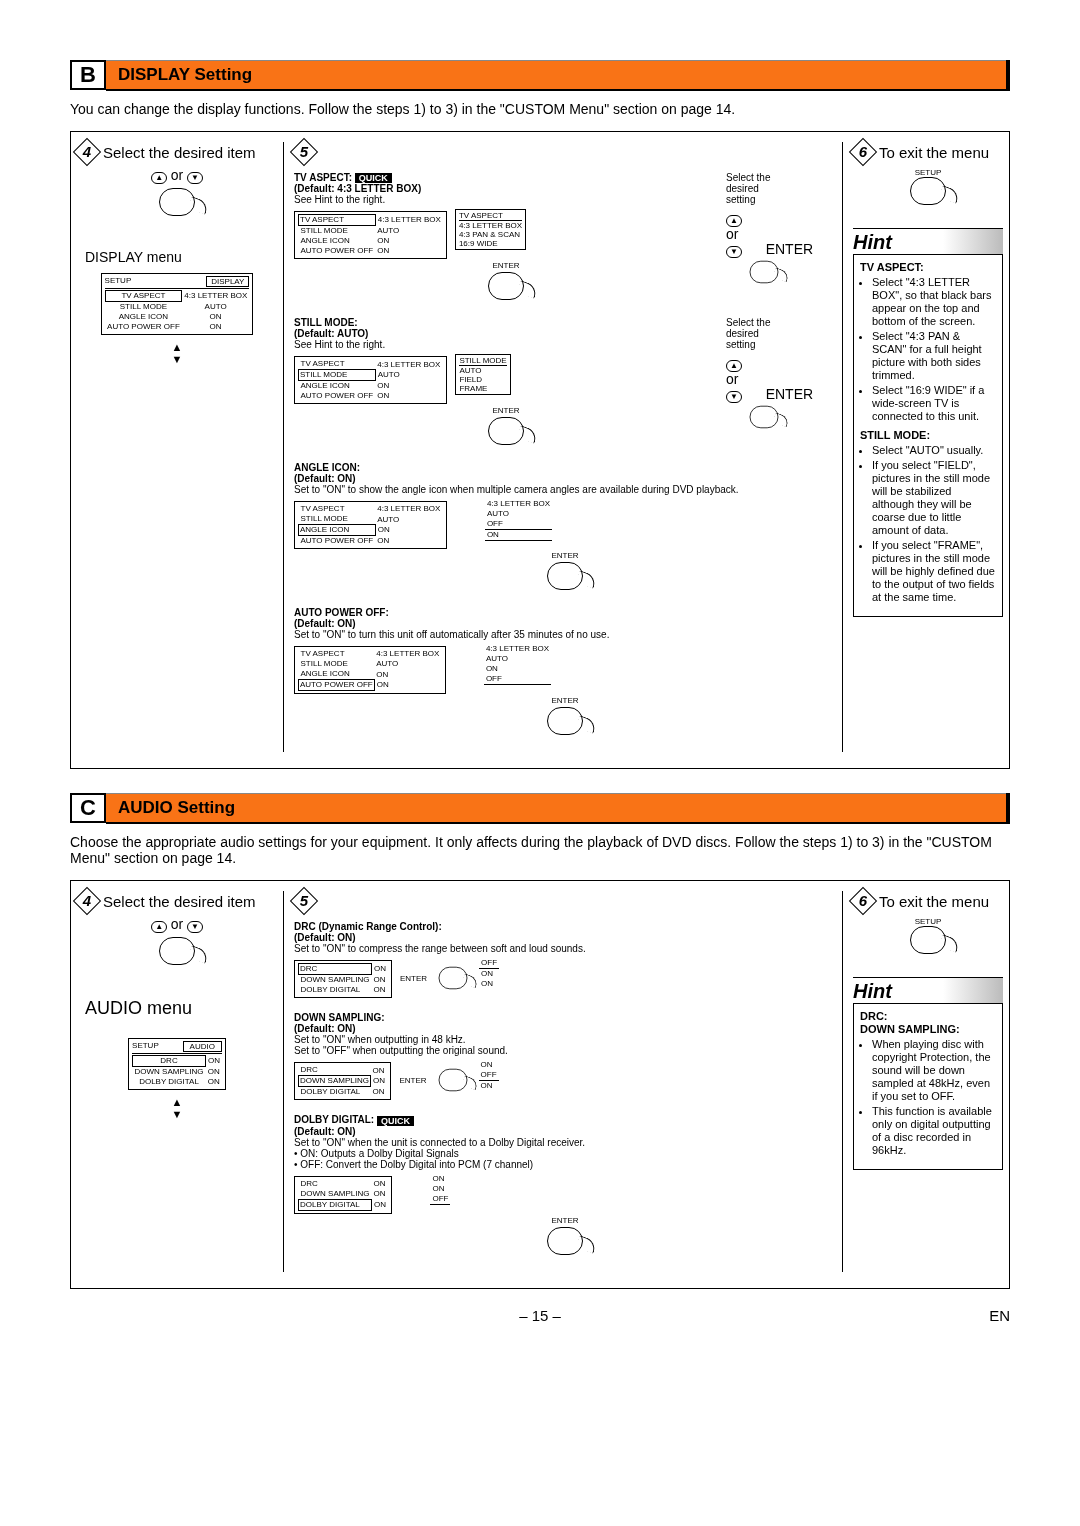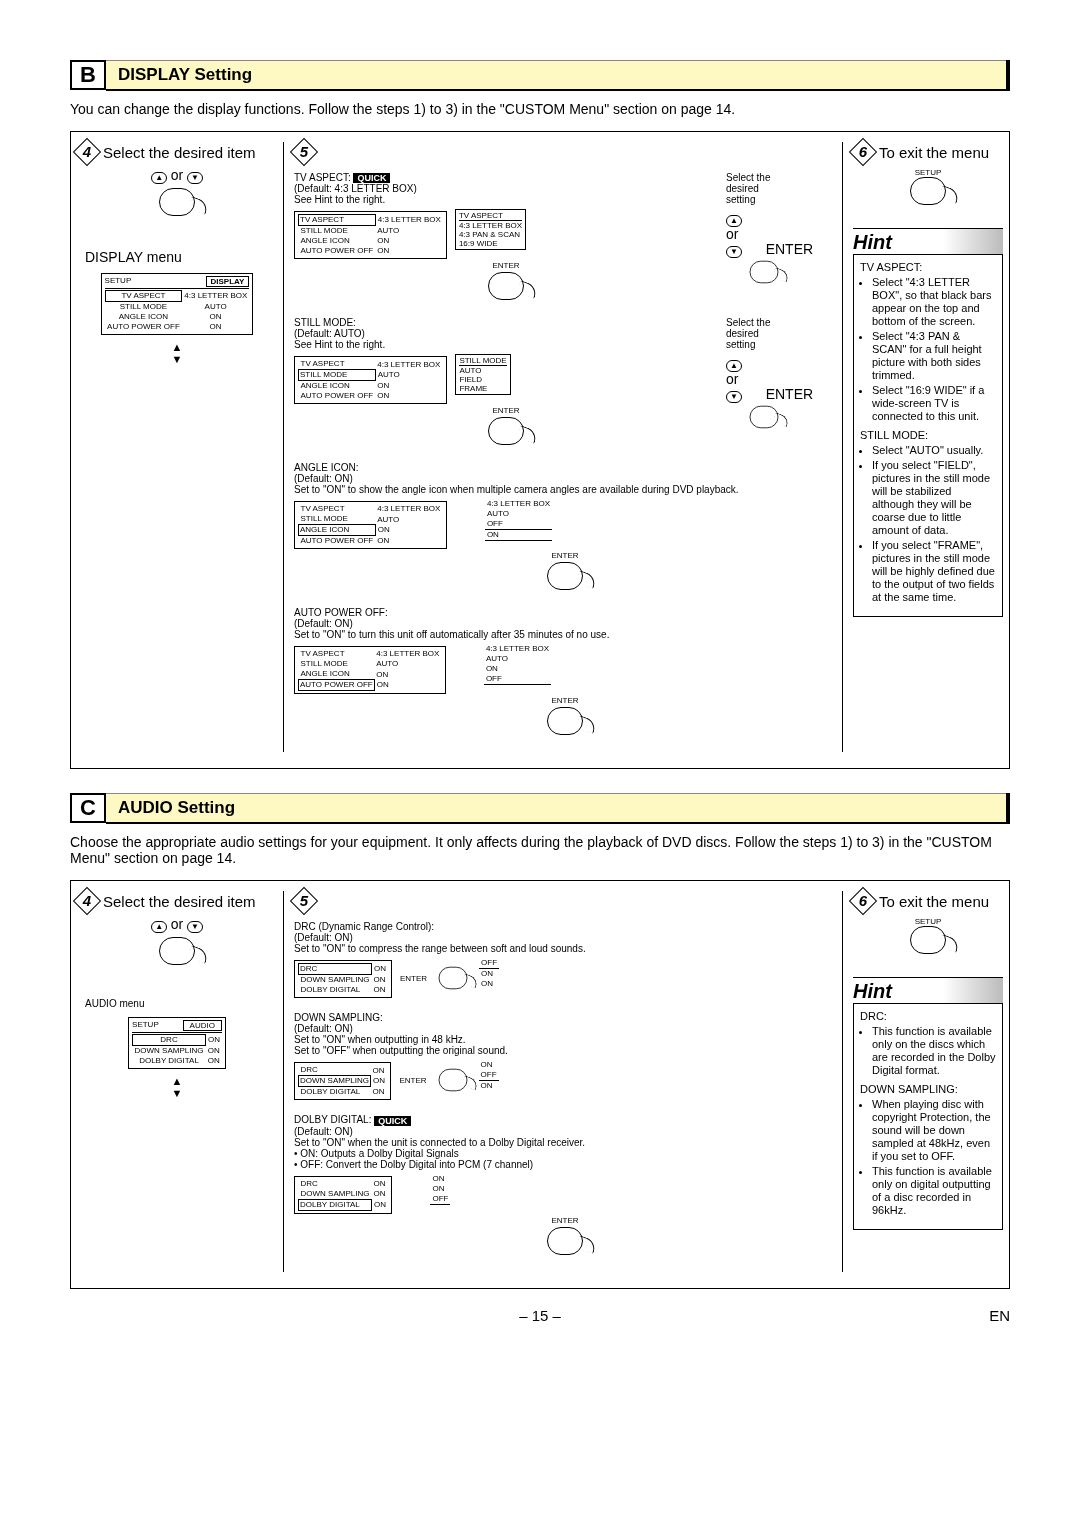--- a/index.html
+++ b/index.html
@@ -23,21 +23,21 @@
     border: 2.5px solid #000;
     font-size: 22px;
     font-weight: bold;
     text-align: center;
     line-height: 26px;
     background: #fff;
     z-index: 1;
   }
   .section-title {
     flex: 1;
-    background: #fef9c3;
+    background: #f97316;
     font-size: 17px;
     font-weight: bold;
     padding: 4px 0 4px 12px;
     border-top: 1px solid #888;
     border-bottom: 2px solid #000;
     line-height: 20px;
   }
   .intro-text {
     font-size: 14px;
     margin: 10px 0 14px 0;
@@ -75,21 +75,21 @@
     text-align: center;
     line-height: 18px;
     font-size: 15px;
   }
   .col-divider {
     border-left: 1.5px solid #000;
     padding-left: 10px;
   }
   .small-text { font-size: 10px; }
   .tiny-text { font-size: 14px; line-height: 10px; }
-  .bold { font-weight: normal; }
+  .bold { font-weight: bold; }
   .quick-badge {
     display: inline-block;
     background: #000;
     color: #fff;
     font-size: 9px;
     padding: 0 4px;
     font-weight: bold;
     vertical-align: middle;
   }
   .menu-table {
@@ -192,21 +192,21 @@
       <span class="arrow-btn">▲</span>
       <span class="tiny-text">or</span>
       <span class="arrow-btn">▼</span>
       <div style="margin-top:4px;"><span class="remote-icon"></span></div>
     </div>
     <div style="font-size:14px;margin:30px 0 6px 8px;">DISPLAY menu</div>
     <div style="text-align:center;">
       <div class="menu-outer">
         <div class="menu-header">
           <span>SETUP</span>
-          <span style="border:1px solid #000;padding:0 4px;font-weight:bold;">DISPLAY</span>
+          <span style="border:1px solid #000;padding:0 4px;">DISPLAY</span>
         </div>
         <table class="menu-table">
           <tbody>
               <tr>
                 <td class="box">TV ASPECT</td>
                 <td>4:3 LETTER BOX</td>
               </tr>
           <tr>
                 <td>STILL MODE</td>
                 <td>AUTO</td>
@@ -488,21 +488,21 @@
           <span>4</span>
         </span>
       <span>Select the desired item</span>
     </div>
     <div style="text-align:center; margin:4px 0 8px 0;">
       <span class="arrow-btn">▲</span>
       <span class="tiny-text">or</span>
       <span class="arrow-btn">▼</span>
       <div style="margin-top:4px;"><span class="remote-icon"></span></div>
     </div>
-    <div style="font-size:10px;margin:30px 0 6px 8px;">AUDIO menu</div>
+    <div style="font-size:18px;margin:30px 0 17px 8px;">AUDIO menu</div>
     <div style="text-align:center;">
       <div class="menu-outer">
         <div class="menu-header">
           <span>SETUP</span>
           <span style="border:1px solid #000;padding:0 6px;">AUDIO</span>
         </div>
         <table class="menu-table">
           <tbody>
               <tr>
                 <td class="box">DRC</td>
@@ -672,23 +672,20 @@
           <span>6</span>
         </span>
       <span>To exit the menu</span>
     </div>
     <div class="setup-label">SETUP</div>
     <div style="text-align:center;"><span class="remote-icon"></span></div>
 
     <div class="hint-header">Hint</div>
     <div class="hint-box">
       <div class="bold">DRC:</div>
-      <ul>
-          <li>This function is available only on the discs which are recorded in the Dolby Digital format.</li>
-        </ul>
       <div class="bold">DOWN SAMPLING:</div>
       <ul>
         <li>When playing disc with copyright Protection, the sound will be down sampled at 48kHz, even if you set to OFF.</li>
         <li>This function is available only on digital outputting of a disc recorded in 96kHz.</li>
       </ul>
     </div>
   </div>
 </div>
 
 <div class="page-footer">

